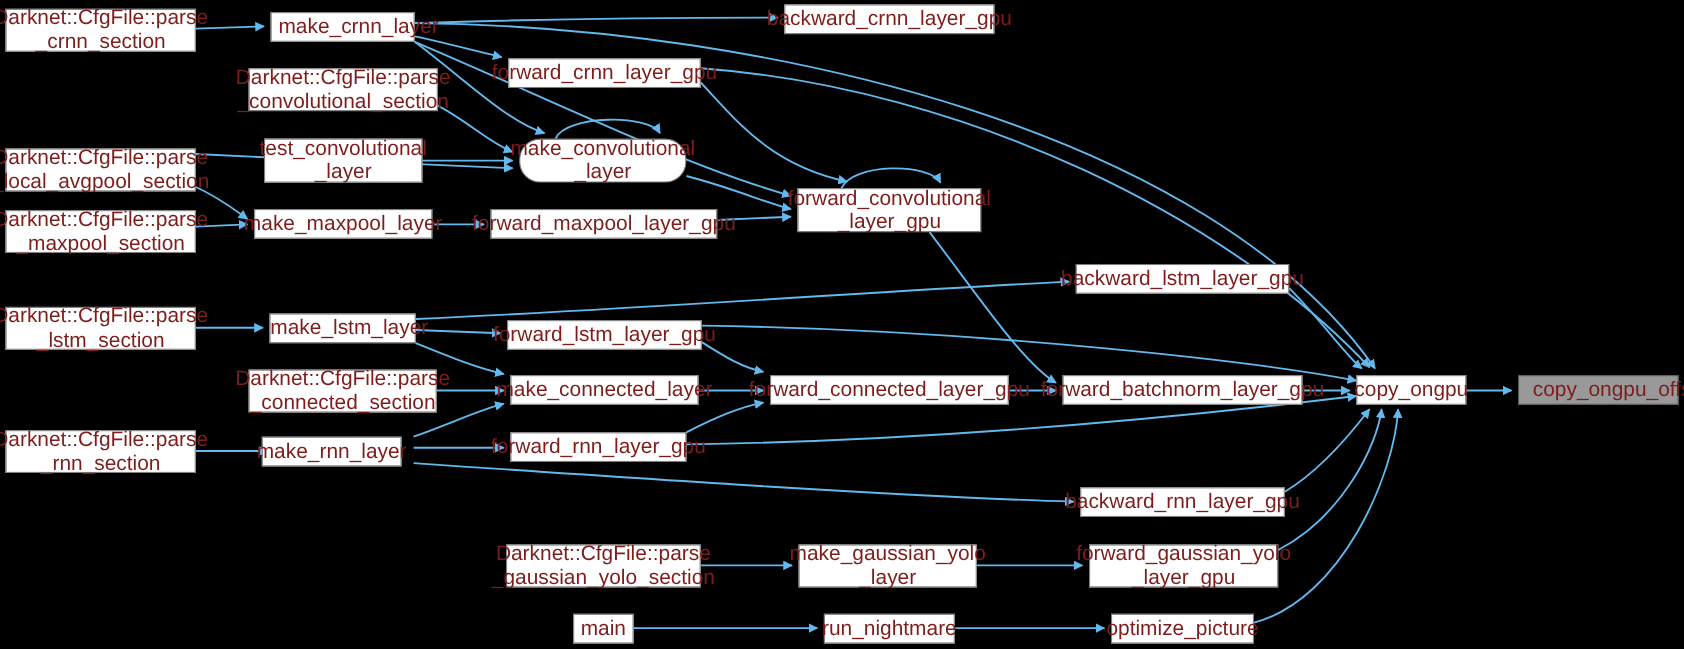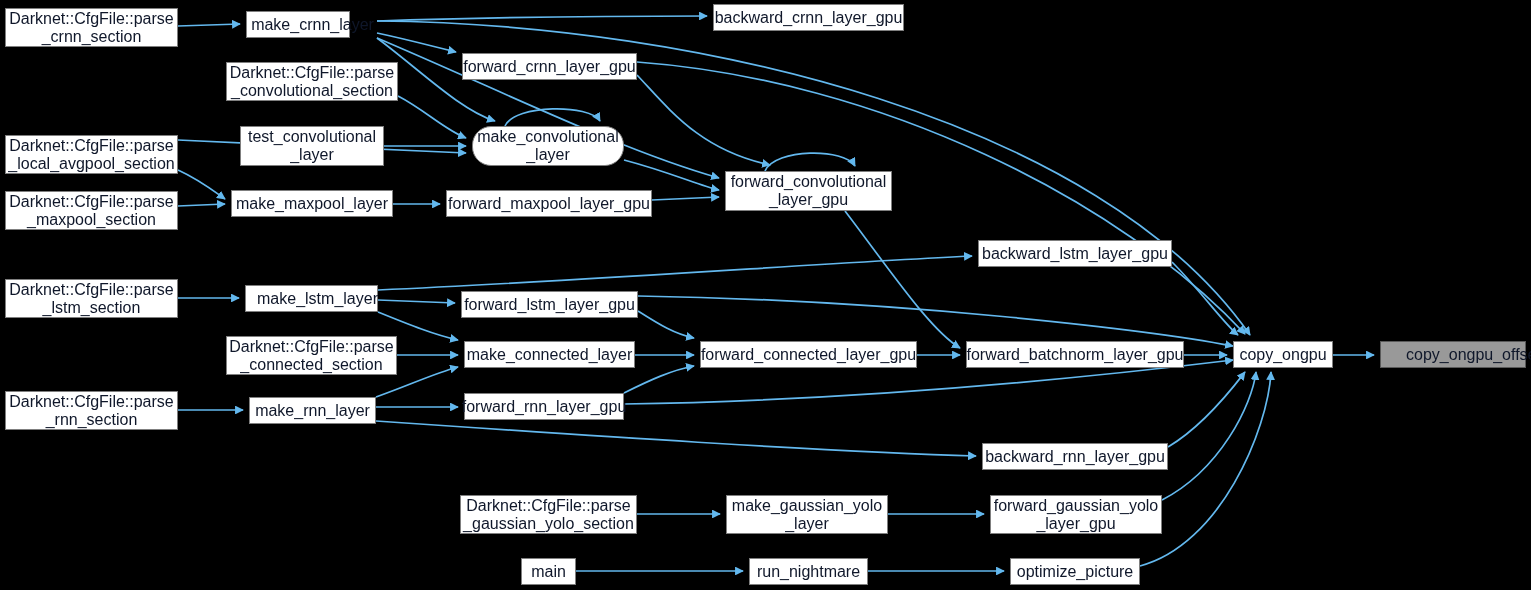--- a/index.html
+++ b/index.html
@@ -9,27 +9,27 @@
     background:#000000;
     font-family:"Liberation Sans","DejaVu Sans",sans-serif;
     overflow:hidden;
   }
   svg#edges{position:absolute;left:0;top:0;width:1531px;height:590px;pointer-events:none;}
   .node{
     position:absolute;
     box-sizing:border-box;
     background:#ffffff;
     border:1px solid #7f7f7f;
-    color:#0f172a;
+    color:#7f1d1d;
     display:flex;
     align-items:center;
     justify-content:center;
     text-align:center;
     line-height:1.12;
-    font-size:16px;
+    font-size:19px;
     white-space:pre;
     letter-spacing:0px;
     z-index:2;
   }
   .node.highlight{background:#999999;border:1px solid #5a5a5a;}
 </style>
 </head>
 <body>
 
 <div id="canvas">
@@ -82,21 +82,21 @@
         <path d="M888,514 L984,514" fill="none" stroke="#63b8ee" stroke-width="1.7" marker-end="url(#arrow)"></path>
         <path d="M1162,500 C1220,470 1252,405 1256,372" fill="none" stroke="#63b8ee" stroke-width="1.7" marker-end="url(#arrow)"></path>
         <path d="M576,571 L743,571" fill="none" stroke="#63b8ee" stroke-width="1.7" marker-end="url(#arrow)"></path>
         <path d="M868,571 L1004,571" fill="none" stroke="#63b8ee" stroke-width="1.7" marker-end="url(#arrow)"></path>
         <path d="M1140,566 C1220,545 1268,430 1271,372" fill="none" stroke="#63b8ee" stroke-width="1.7" marker-end="url(#arrow)"></path>
       </g>
   </svg>
   <div id="node-layer">
       <div class="node" style="left: 5px; top: 8px; width: 173px; height: 39px;">Darknet::CfgFile::parse
 _crnn_section</div>
-      <div class="node" style="left: 246px; top: 11px; width: 104px; height: 27px; padding-left: 29px;">make_crnn_layer</div>
+      <div class="node" style="left: 246px; top: 11px; width: 131px; height: 27px; padding-left: 29px;">make_crnn_layer</div>
       <div class="node" style="left: 713px; top: 4px; width: 191px; height: 27px;">backward_crnn_layer_gpu</div>
       <div class="node" style="left: 462px; top: 53px; width: 175px; height: 27px;">forward_crnn_layer_gpu</div>
       <div class="node" style="left: 226px; top: 62px; width: 172px; height: 39px;">Darknet::CfgFile::parse
 _convolutional_section</div>
       <div class="node" style="left: 240px; top: 126px; width: 144px; height: 40px;">test_convolutional
 _layer</div>
       <div class="node" style="left: 472px; top: 126px; width: 152px; height: 40px; border-radius: 19px;">make_convolutional
 _layer</div>
       <div class="node" style="left: 5px; top: 135px; width: 173px; height: 39px;">Darknet::CfgFile::parse
 _local_avgpool_section</div>
@@ -114,21 +114,21 @@
       <div class="node" style="left: 226px; top: 336px; width: 171px; height: 39px;">Darknet::CfgFile::parse
 _connected_section</div>
       <div class="node" style="left: 464px; top: 341px; width: 171px; height: 27px;">make_connected_layer</div>
       <div class="node" style="left: 700px; top: 341px; width: 217px; height: 27px;">forward_connected_layer_gpu</div>
       <div class="node" style="left: 966px; top: 341px; width: 218px; height: 27px;">forward_batchnorm_layer_gpu</div>
       <div class="node" style="left: 1233px; top: 341px; width: 100px; height: 27px;">copy_ongpu</div>
       <div class="node highlight" style="left: 1380px; top: 341px; width: 146px; height: 27px; padding-left: 41px;">copy_ongpu_offset</div>
       <div class="node" style="left: 464px; top: 393px; width: 160px; height: 27px;">forward_rnn_layer_gpu</div>
       <div class="node" style="left: 5px; top: 391px; width: 173px; height: 39px;">Darknet::CfgFile::parse
 _rnn_section</div>
-      <div class="node" style="left: 249px; top: 397px; width: 127px; height: 27px;">make_rnn_layer</div>
+      <div class="node" style="left: 238px; top: 397px; width: 127px; height: 27px;">make_rnn_layer</div>
       <div class="node" style="left: 982px; top: 443px; width: 186px; height: 27px;">backward_rnn_layer_gpu</div>
       <div class="node" style="left: 460px; top: 495px; width: 177px; height: 39px;">Darknet::CfgFile::parse
 _gaussian_yolo_section</div>
       <div class="node" style="left: 726px; top: 495px; width: 162px; height: 39px;">make_gaussian_yolo
 _layer</div>
       <div class="node" style="left: 990px; top: 495px; width: 172px; height: 39px;">forward_gaussian_yolo
 _layer_gpu</div>
       <div class="node" style="left: 521px; top: 558px; width: 55px; height: 27px;">main</div>
       <div class="node" style="left: 749px; top: 558px; width: 119px; height: 27px;">run_nightmare</div>
       <div class="node" style="left: 1010px; top: 558px; width: 130px; height: 27px;">optimize_picture</div>

